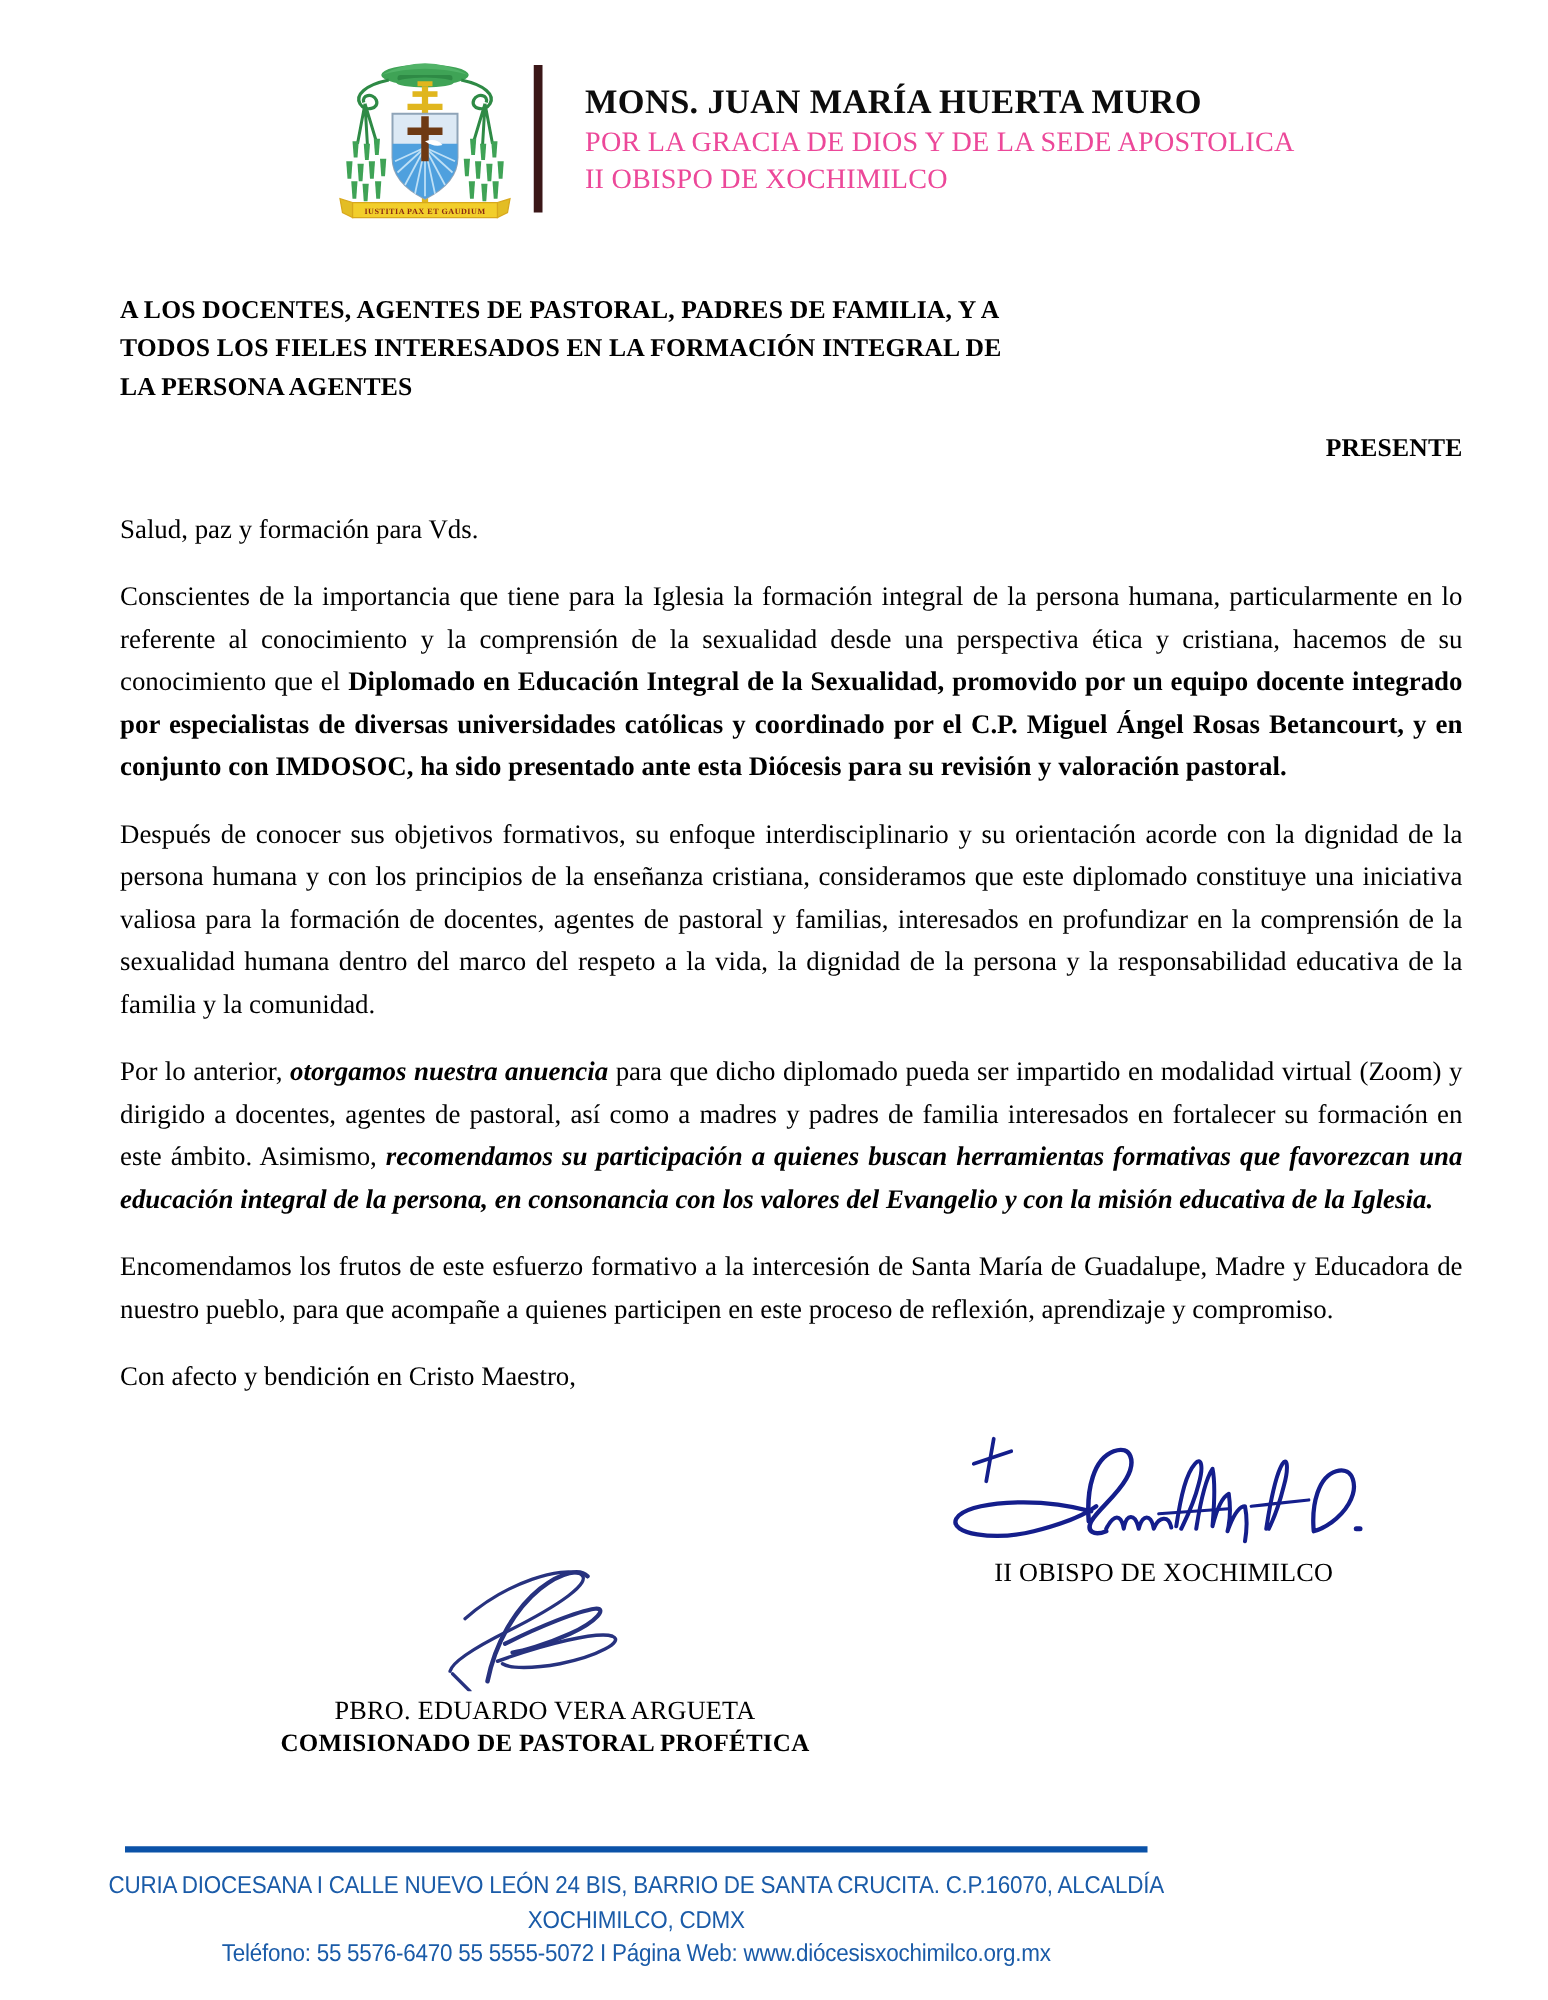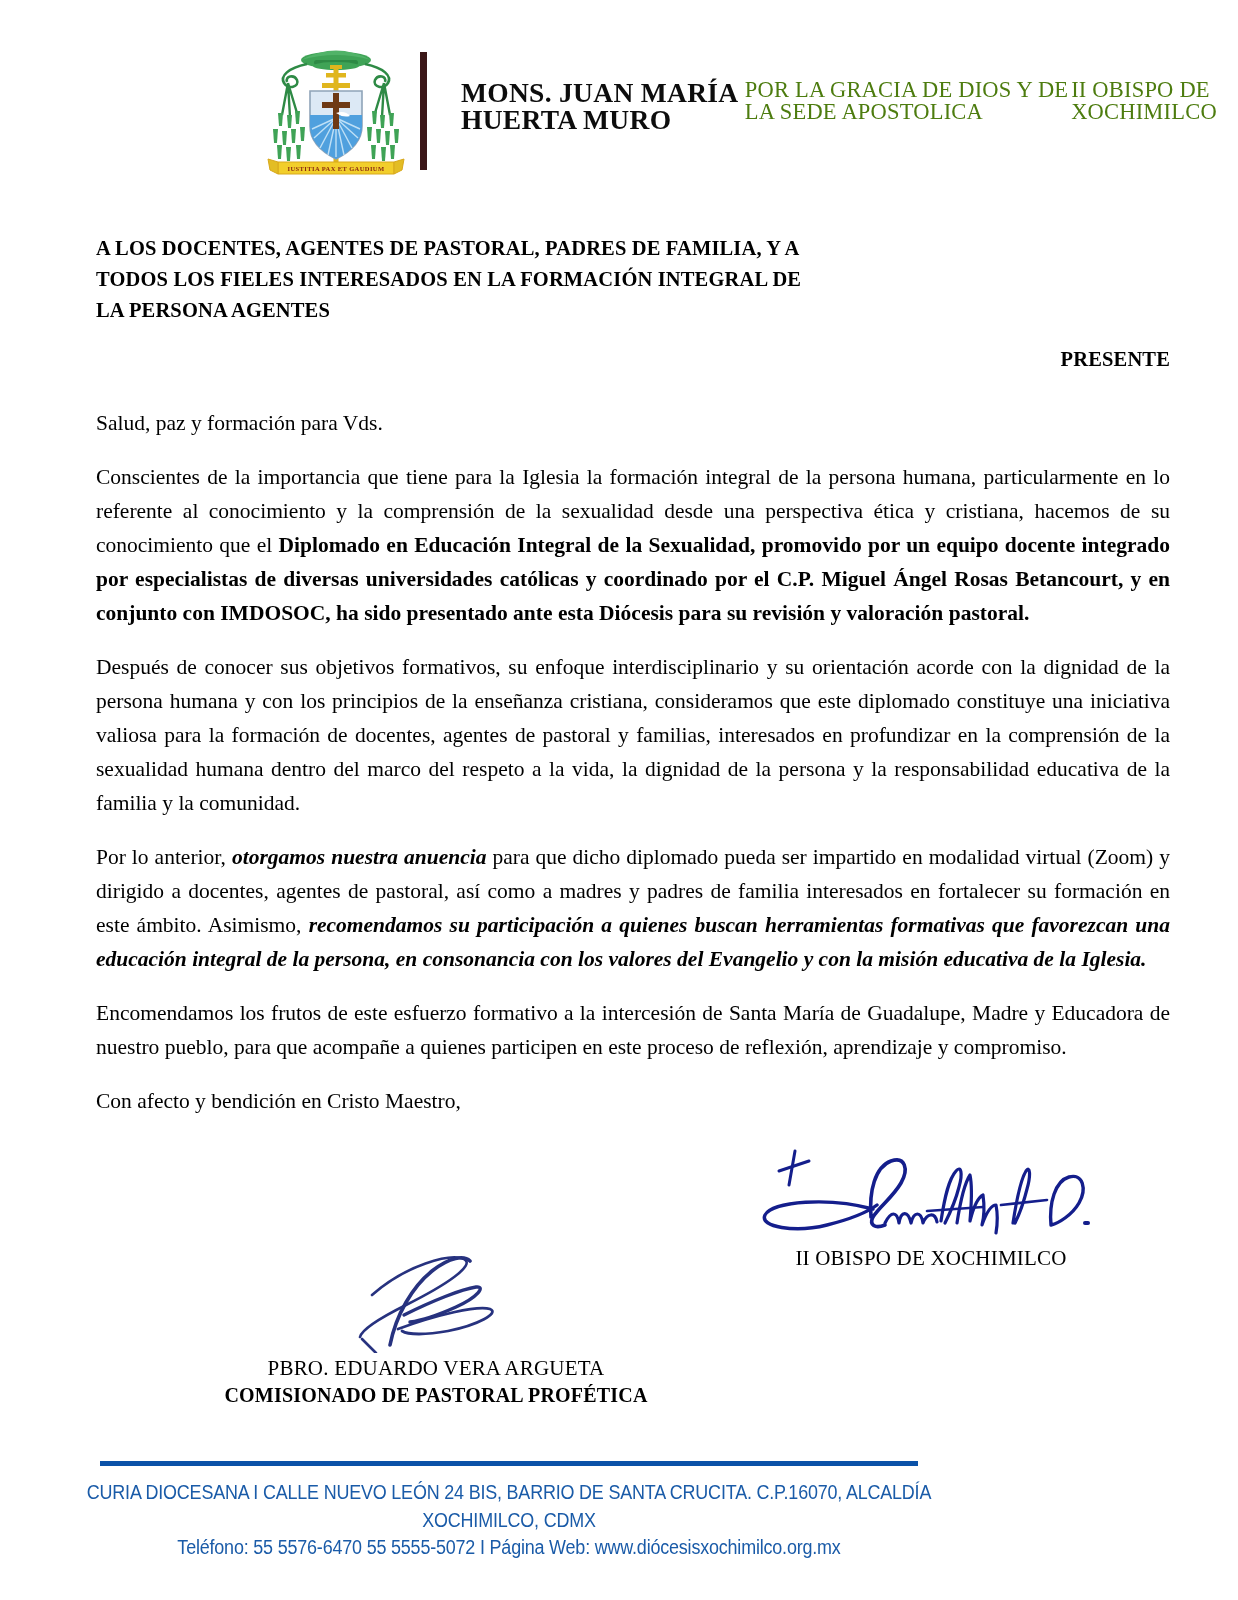--- a/index.html
+++ b/index.html
@@ -35,36 +35,37 @@
 
   .header-divider {
     width: 7px;
     height: 118px;
     background: #3B1718;
     margin: 0 34px 0 0;
     flex: none;
   }
   .header-text {
     display: flex;
+    flex-direction: column;
     justify-content: flex-start;
     line-height: 1.0;
   }
   .header-name {
     font-family: "Liberation Serif", "DejaVu Serif", serif;
     font-weight: bold;
     font-size: 27.5px;
     letter-spacing: 0.3px;
     color: #0d0d0d;
     margin-bottom: 9px;
   }
   .header-sub {
     font-family: "Liberation Serif", "DejaVu Serif", serif;
     font-size: 22.5px;
     letter-spacing: 0.2px;
-    color: #4d7c0f;
+    color: #ec4899;
     margin-bottom: 6px;
   }
   .header-sub.last { margin-bottom: 0; }
 
   
   .doc-body {
     padding: 0 68px 0 96px;
     margin-top: 58px;
   }
   .addressee {
@@ -126,21 +127,21 @@
     letter-spacing: 0.2px;
     margin-top: 3px;
     white-space: nowrap;
   }
   .sig-role.bold { font-weight: bold; font-size: 20px; }
 
   
   .footer {
     position: absolute;
     left: 0;
-    bottom: 16px;
+    bottom: 0;
     width: 1018px;
     padding-bottom: 22px;
     border-radius: 24px;
   }
   .footer-rule {
     height: 5px;
     background: #0B52A8;
     margin: 0 100px 13px 100px;
   }
   .footer-line {

